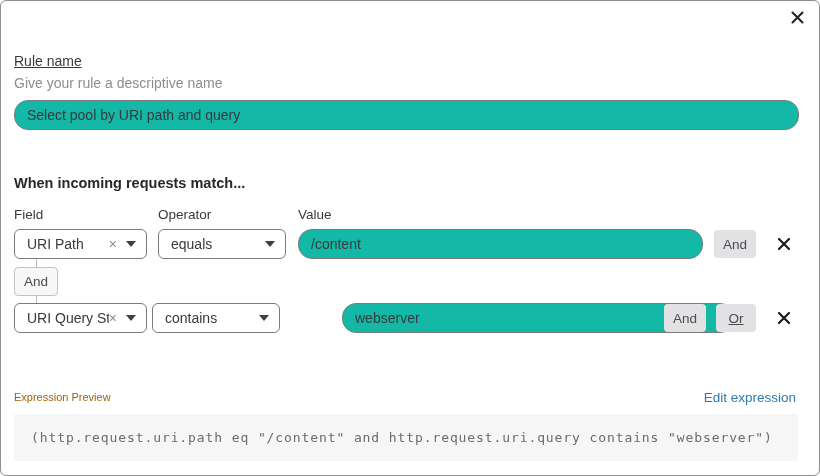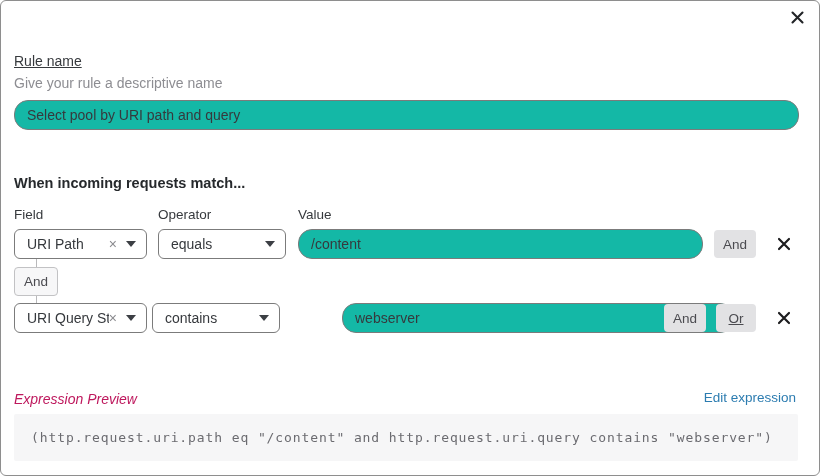--- a/index.html
+++ b/index.html
@@ -37,21 +37,21 @@
   }
   .delete-btn { width:16px; height:16px; border:none; background:transparent; padding:0; cursor:pointer; }
 
   .connector-line { width:1px; background:#b9b9bb; left:35px; }
   .connector-badge {
     left:13px; width:44px; height:29px; background:#f7f7f8; border:1px solid #c2c2c4;
     border-radius:4px; color:#4b4b50; font-size:13.5px;
     display:flex; align-items:center; justify-content:center;
   }
 
-  .expr-label { left:13px; top:390px; font-size:14px; color:#be185d;font-style:italic; }
+  .expr-label { left:13px; top:390px; font-size:11px; color:#a16207; }
   .expr-link { right:23px; top:389px; font-size:13.5px; color:#2c7cb0; text-decoration:none; cursor:pointer; background:none; border:none; font-family:"Liberation Sans", sans-serif; }
   .code-block {
     left:13px; top:413px; width:784px; height:47px; background:#f6f6f7; border-radius:2px;
     display:flex; align-items:center; overflow:hidden;
   }
   .code-text {
     padding-left:17px; font-family:"DejaVu Sans Mono", monospace; font-size:13px;
     letter-spacing:.9px; color:#6b6b70; white-space:nowrap;
   }
 </style>

